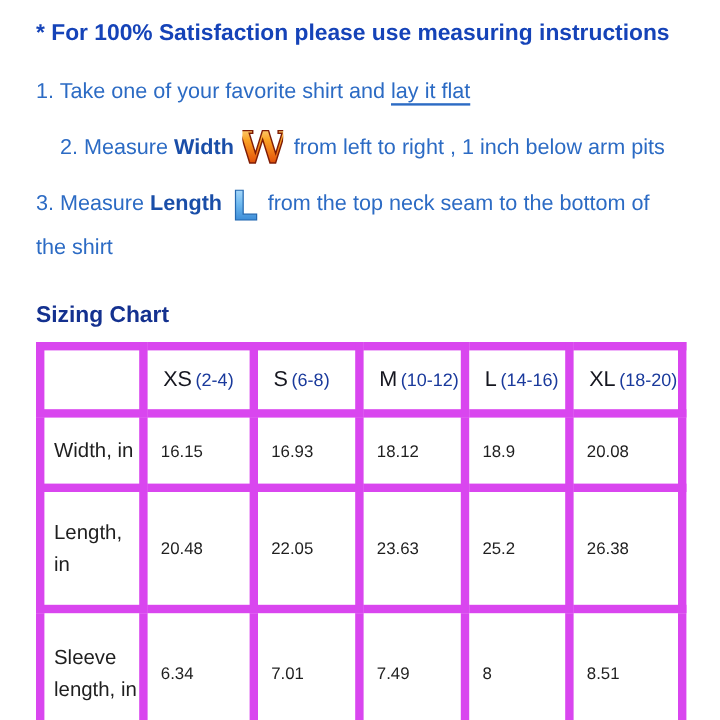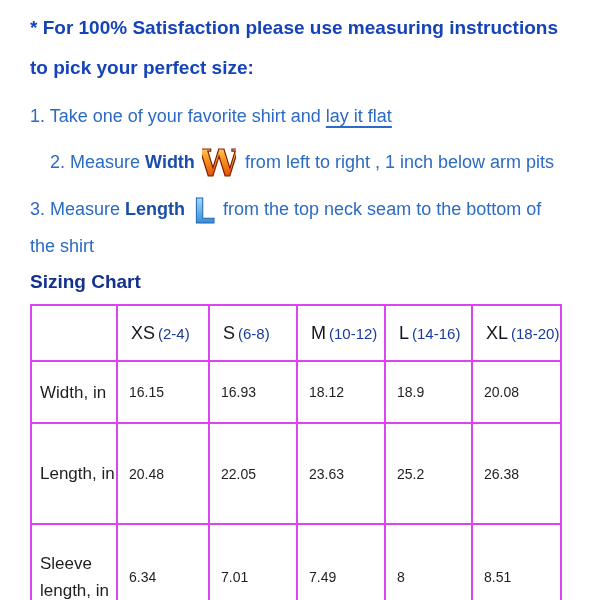--- a/index.html
+++ b/index.html
@@ -55,33 +55,33 @@
   .em {
     font-weight: bold;
     color: #1A4EA8;
   }
   .letter-icon {
     vertical-align: middle;
     margin: 0 7px;
   }
   .step2 .letter-icon { margin: 0 9px 0 7px; }
   .chart-title {
-    margin: 7px 0 0 0;
+    margin: 28px 0 0 0;
     font-size: 19px;
     font-weight: bold;
     color: #14318F;
     line-height: 26px;
   }
   table.sizing {
     margin-top: 9px;
     border-collapse: collapse;
     table-layout: fixed;
   }
   table.sizing th, table.sizing td {
-    border: 2px solid #d946ef;
+    border: 7px solid #d946ef;
     vertical-align: middle;
     text-align: left;
     font-weight: normal;
     box-sizing: border-box;
     margin-top: 36px;
   }
   tr.r-header  { height: 56px; }
   tr.r-width   { height: 62px; }
   tr.r-length  { height: 101px; }
   tr.r-sleeve  { height: 106px; }
@@ -105,21 +105,21 @@
     padding-left: 11px;
     font-size: 14px;
     color: #1F1F1F;
   }
 </style>
 </head>
 <body>
 
 <div class="page">
 
-  <p class="intro"><span>* For 100% Satisfaction please use measuring instructions</span><br><span>to pick your perfect size:</span></p>
+  <p class="intro"><span>* For 100% Satisfaction please use measuring instructions</span><br></p>
 
   <p class="step step1"><span>1. Take one of your favorite shirt and </span><span class="underlined">lay it flat</span></p>
 
   <p class="step step2"><span>2. Measure </span><span class="em">Width</span><svg class="letter-icon" width="34" height="44" viewBox="0 0 34 44" aria-hidden="true">
         <defs>
           <linearGradient id="gradW" x1="0" y1="0" x2="0" y2="1">
             <stop offset="0" stop-color="#FFEBAD"></stop>
             <stop offset="0.35" stop-color="#FBA426"></stop>
             <stop offset="0.72" stop-color="#E85E0E"></stop>
             <stop offset="1" stop-color="#A92607"></stop>

